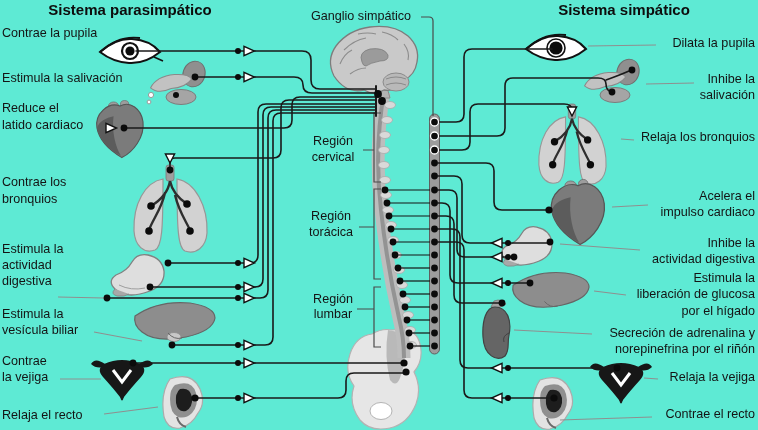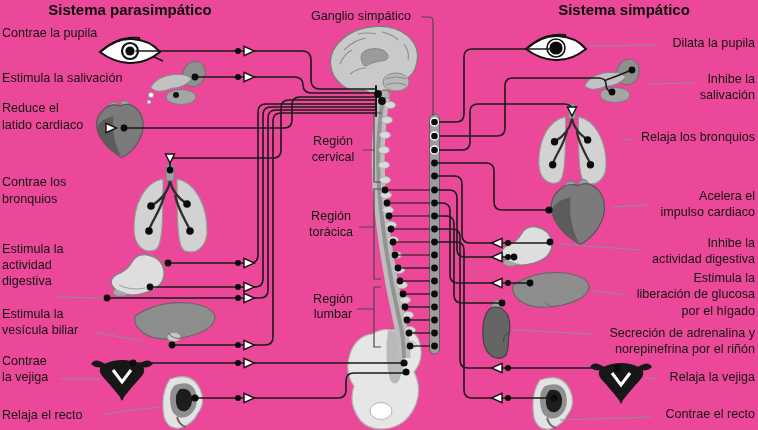--- a/index.html
+++ b/index.html
@@ -1,16 +1,16 @@
 <!DOCTYPE html>
 <html><head>
 <meta charset="utf-8">
 <style>
   html,body{margin:0;padding:0;background:#fff;}
-  #stage{position:relative;width:758px;height:430px;background:#ec4899;overflow:hidden;}
+  #stage{position:relative;width:758px;height:430px;background:#5eead4;overflow:hidden;}
   svg{display:block;}
   .nl{fill:none;stroke:#1a1a1a;stroke-width:1.6;stroke-linecap:round;}
   .nl2{fill:none;stroke:#1a1a1a;stroke-width:2;stroke-linecap:round;}
   .thin{stroke:#8f8f8f;stroke-width:1.05;}
   .lnk{stroke:#141414;stroke-width:1.2;}
   .dot{fill:#0b0b0b;}
   .rdot{fill:#0b0b0b;stroke:#fff;stroke-width:1.3;}
   .tri{fill:#fff;stroke:#111;stroke-width:1.4;}
   .brk{fill:none;stroke:#4a4a4a;stroke-width:1.2;}
   .lbl{font:12.6px "Liberation Sans",sans-serif;fill:#141414;}

